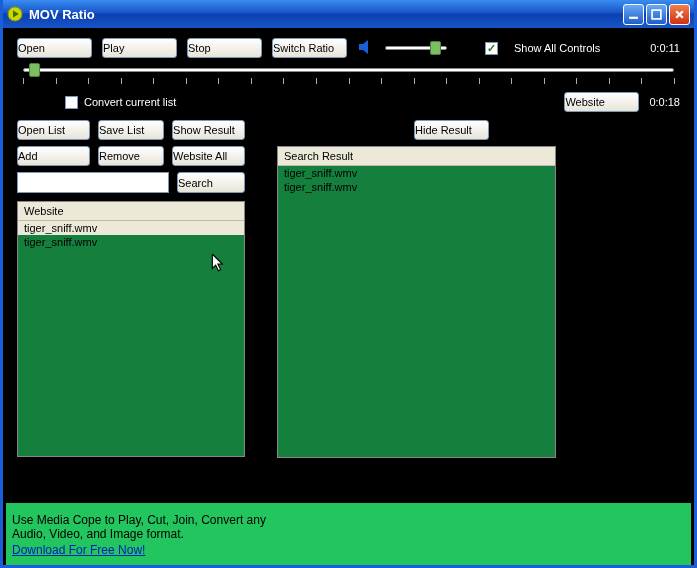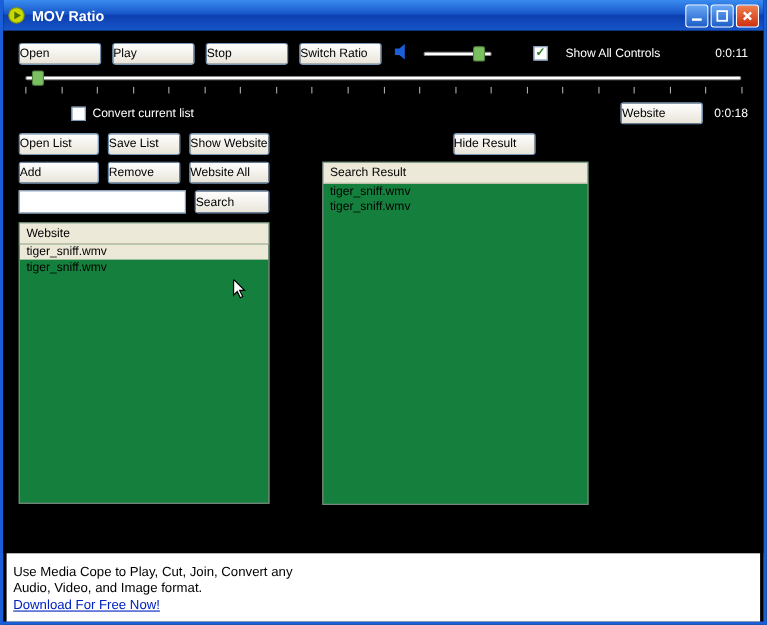--- a/index.html
+++ b/index.html
@@ -27,31 +27,31 @@
   .seek-track { height: 4px; background: #fff; border: 1px solid #888; border-radius: 2px; position: relative; }
   .seek-thumb { position: absolute; top: -5px; width: 11px; height: 14px; background: #7ac060; border: 1px solid #508040; border-radius: 2px; }
   .ticks { position: relative; height: 10px; margin: 2px 6px 4px 6px; }
   .tick { position: absolute; width: 1px; height: 6px; background: #aaa; top: 0; }
   .rowa { display: flex; align-items: center; margin-bottom: 8px; }
   .checkbox { width: 13px; height: 13px; background: #fff; border: 1px solid #7a98b8; display: inline-flex; align-items: center; justify-content: center; margin-right: 6px; cursor: pointer; }
   .checkbox.checked::after { content: "✓"; color: #2a7a2a; font-size: 11px; font-weight: bold; line-height: 1; }
   .white-label { color: #fff; font-size: 11px; }
   .panels { display: flex; gap: 24px; }
   .panel-left { width: 228px; }
-  .panel-right { width: 242px; margin-left: 24px; }
+  .panel-right { width: 279px; margin-left: 8px; }
   .btnrow { display: flex; gap: 8px; margin-bottom: 6px; }
   .search-input { width: 152px; height: 21px; background: #fff; border: 1px solid #7a98b8; font-size: 11px; padding: 2px 4px; font-family: inherit; }
   .listbox { background: #15803d; border: 1px solid #888; font-size: 11px; }
   .list-header { background: #ece9d8; border-bottom: 1px solid #c0bca8; padding: 3px 6px; font-size: 11px; }
   .list-body { padding: 0; overflow: auto; }
   .list-item { padding: 1px 6px; cursor: pointer; }
   .list-item.sel { background: #ece9d8; }
   .playlist-box { height: 256px; margin-top: 8px; }
   .search-box { height: 312px; }
-  .footer { position: absolute; bottom: 0; left: 3px; right: 3px; height: 62px; background: #ffffff; padding: 10px 6px; font-size: 12px; box-sizing: border-box; }
+  .footer { position: absolute; bottom: 0; left: 3px; right: 3px; height: 62px; background: #22c55e; padding: 10px 6px; font-size: 12px; box-sizing: border-box; }
   .footer-link { margin-top: 2px; }
   .footer-link a { color: #0020c0; text-decoration: underline; cursor: pointer; }
   .cursor-arrow { position: absolute; pointer-events: none; }
   .speaker-icon { color: #1a5fd8; }
 </style>
 </head>
 <body>
 
 <div class="window">
 
@@ -143,21 +143,21 @@
       <span style="width:10px"></span>
       <span class="time-text">0:0:18</span>
     </div>
 
     <div class="panels">
 
       <div class="panel-left">
         <div class="btnrow">
           <button class="btn btn-p">Open List</button>
           <button class="btn btn-s">Save List</button>
-          <button class="btn btn-p">Show Website</button>
+          <button class="btn btn-p">Show Result</button>
         </div>
         <div class="btnrow">
           <button class="btn btn-p">Add</button>
           <button class="btn btn-s">Remove</button>
           <button class="btn btn-p">Website All</button>
         </div>
         <div class="btnrow">
           <input type="text" class="search-input" value="" style="">
           <button class="btn btn-s" style="width:75px">Search</button>
         </div>

